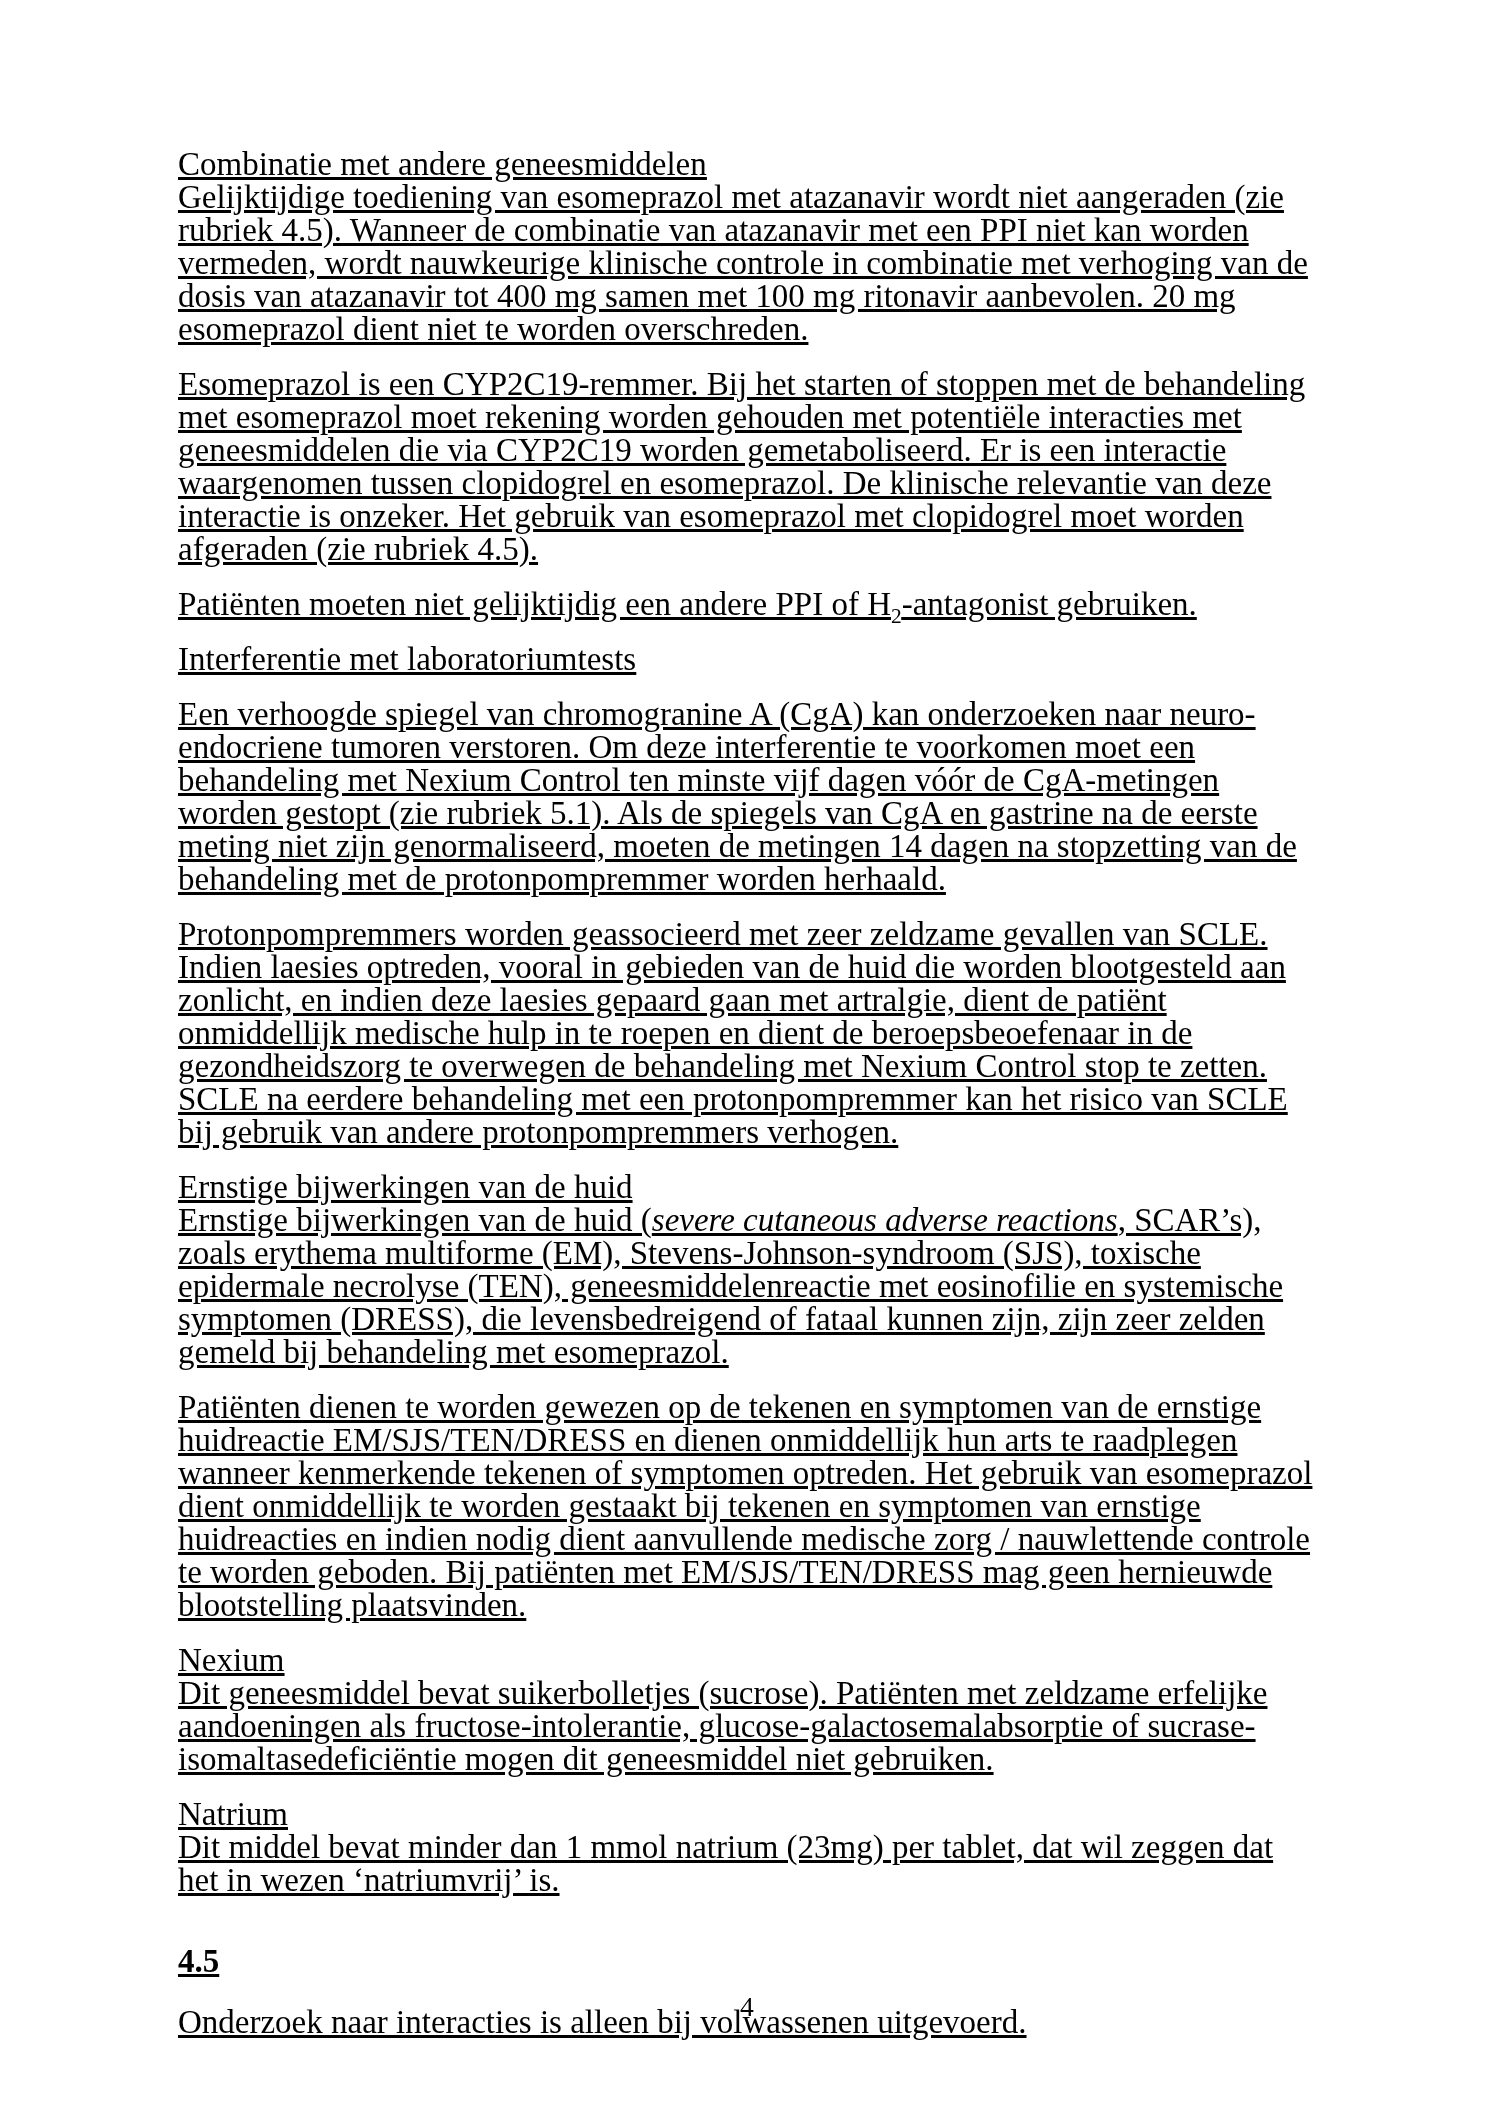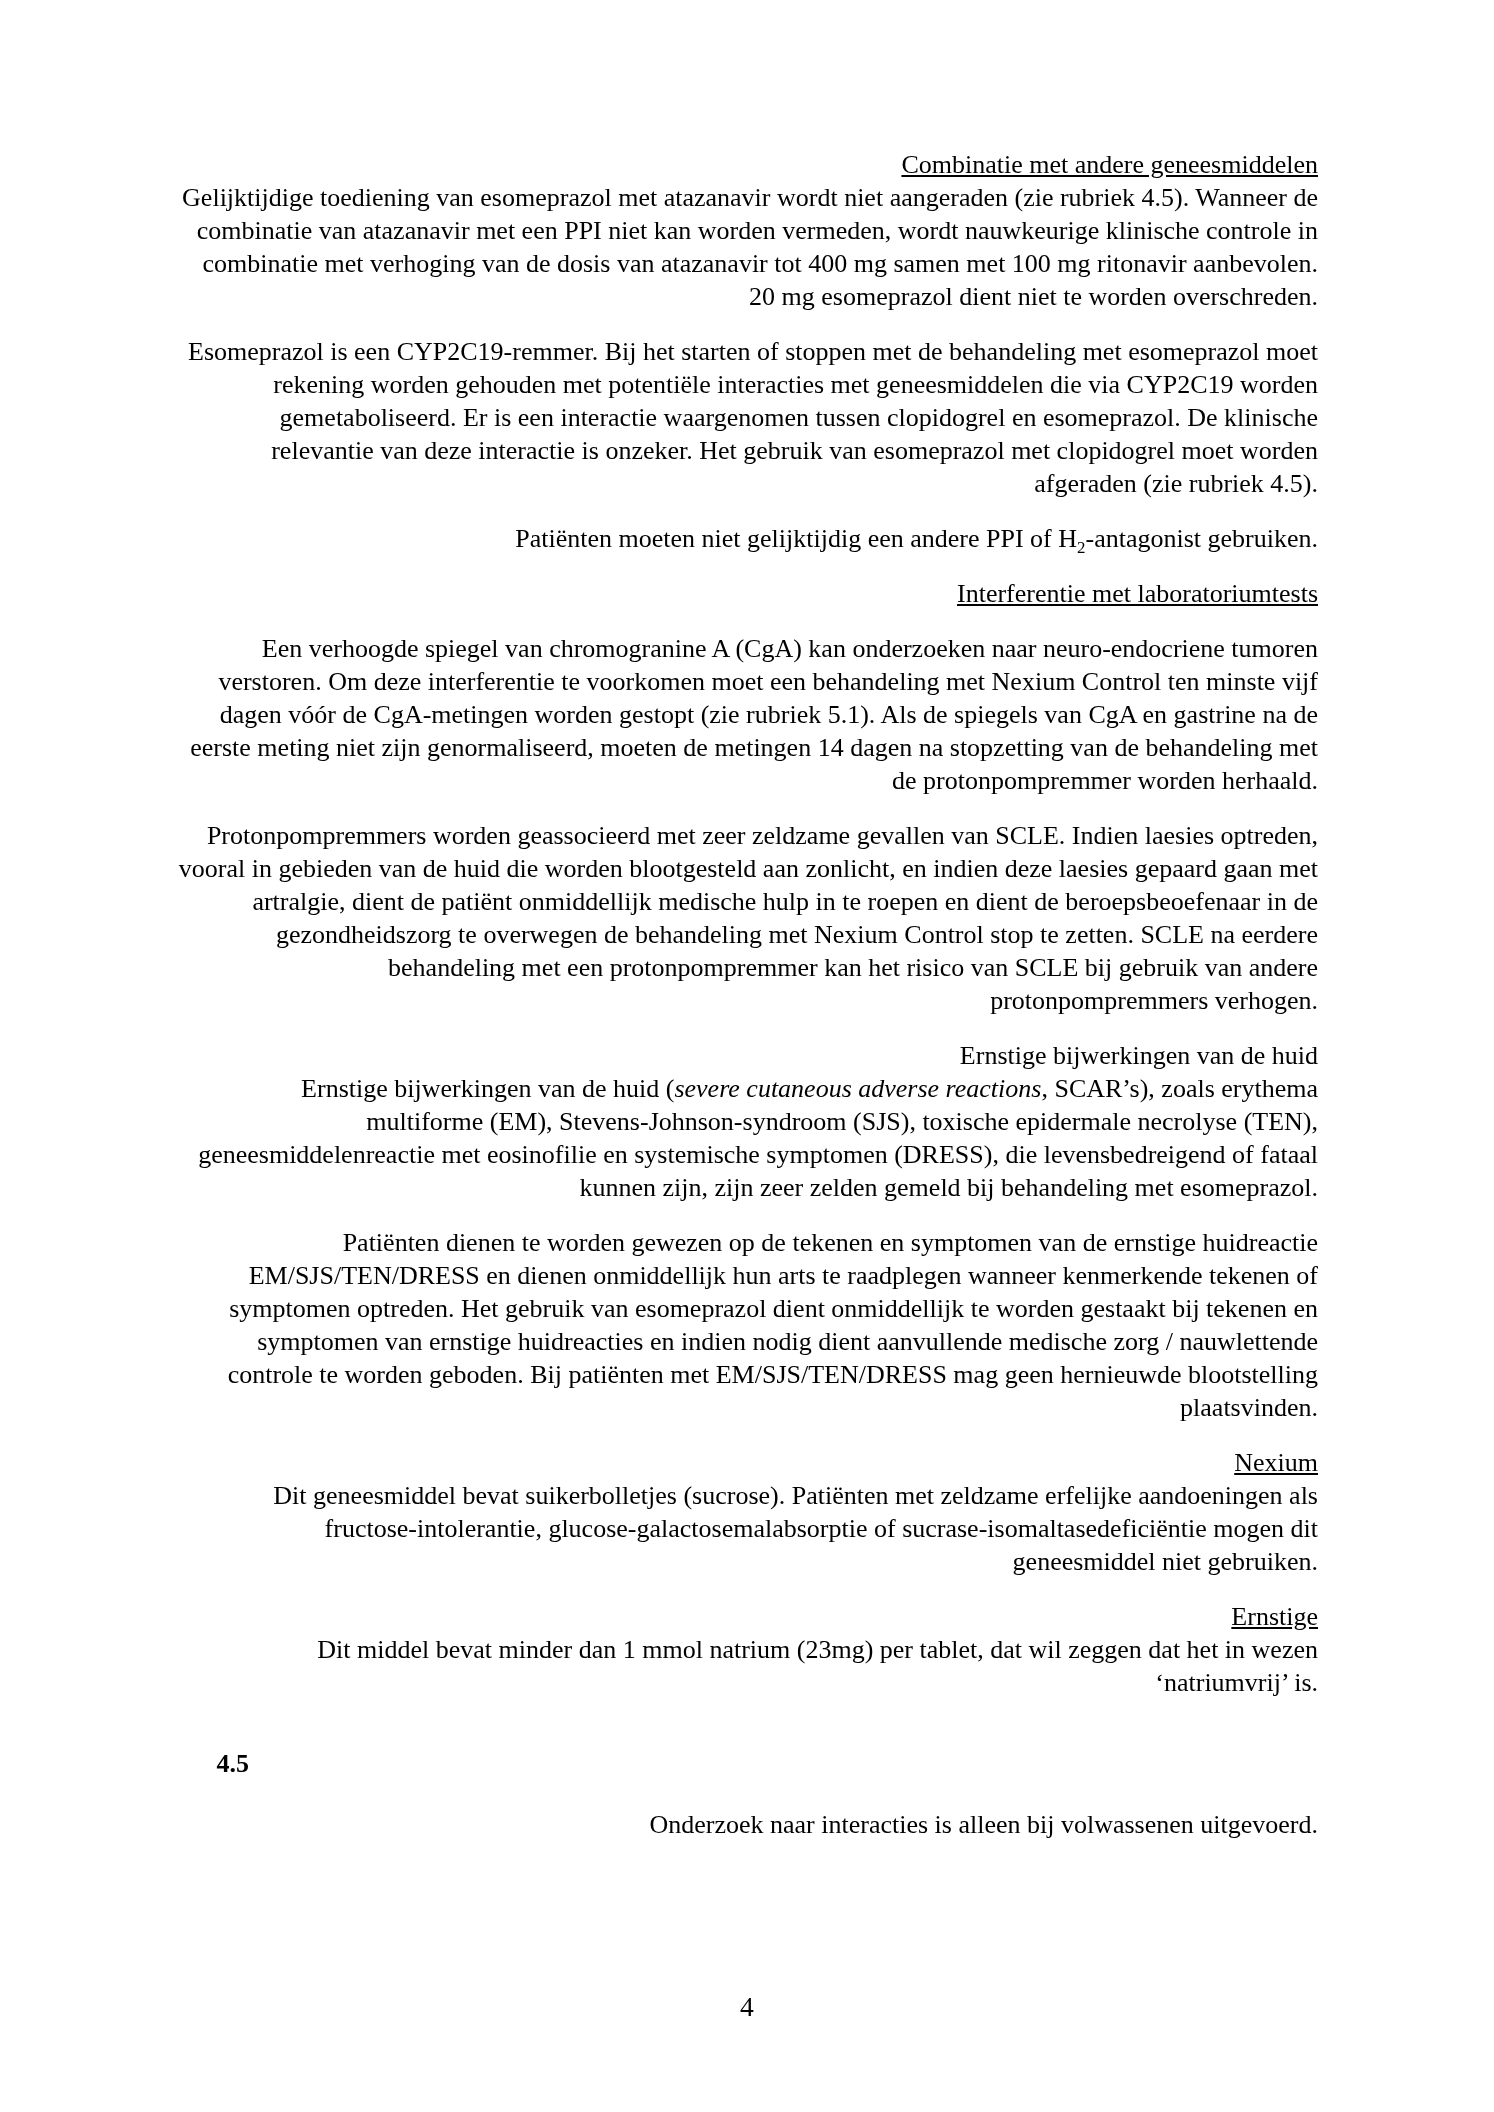--- a/index.html
+++ b/index.html
@@ -12,23 +12,24 @@
   .page {
     position: relative;
     width: 1494px; height: 2112px;
     background: #ffffff;
     overflow: hidden;
   }
   .content {
     position: absolute;
     left: 178px; top: 148px;
     width: 1140px;
-    font-size: 26px;
+    font-size: 33px;
     line-height: 33px;
-    text-align: right;
+    text-align: left;
+    text-decoration: underline;
   }
   p { margin: 0; }
   .heading { margin: 0; font-weight: normal; }
   .underlined { text-decoration: underline; }
   .gap    { height: 22px; }
   .gap-lg { height: 30px; }
   .gap-md { height: 28px; }
   .h-num {
     display: flex;
     font-weight: bold;
@@ -83,21 +84,21 @@
 
     <p class="para">Patiënten dienen te worden gewezen op de tekenen en symptomen van de ernstige huidreactie EM/SJS/TEN/DRESS en dienen onmiddellijk hun arts te raadplegen wanneer kenmerkende tekenen of symptomen optreden. Het gebruik van esomeprazol dient onmiddellijk te worden gestaakt bij tekenen en symptomen van ernstige huidreacties en indien nodig dient aanvullende medische zorg / nauwlettende controle te worden geboden. Bij patiënten met EM/SJS/TEN/DRESS mag geen hernieuwde blootstelling plaatsvinden.</p>
 
     <div class="gap"></div>
 
     <p class="heading underlined">Nexium</p>
     <p class="para">Dit geneesmiddel bevat suikerbolletjes (sucrose). Patiënten met zeldzame erfelijke aandoeningen als fructose-intolerantie, glucose-galactosemalabsorptie of sucrase-isomaltasedeficiëntie mogen dit geneesmiddel niet gebruiken.</p>
 
     <div class="gap"></div>
 
-    <p class="heading underlined">Ernstige</p>
+    <p class="heading underlined">Natrium</p>
     <p class="para">Dit middel bevat minder dan 1 mmol natrium (23mg) per tablet, dat wil zeggen dat het in wezen ‘natriumvrij’ is.</p>
 
     <div class="gap-lg"></div>
 
     <p class="h-num">
         <span class="num">4.5</span>
       </p>
 
     <div class="gap-md"></div>
 

